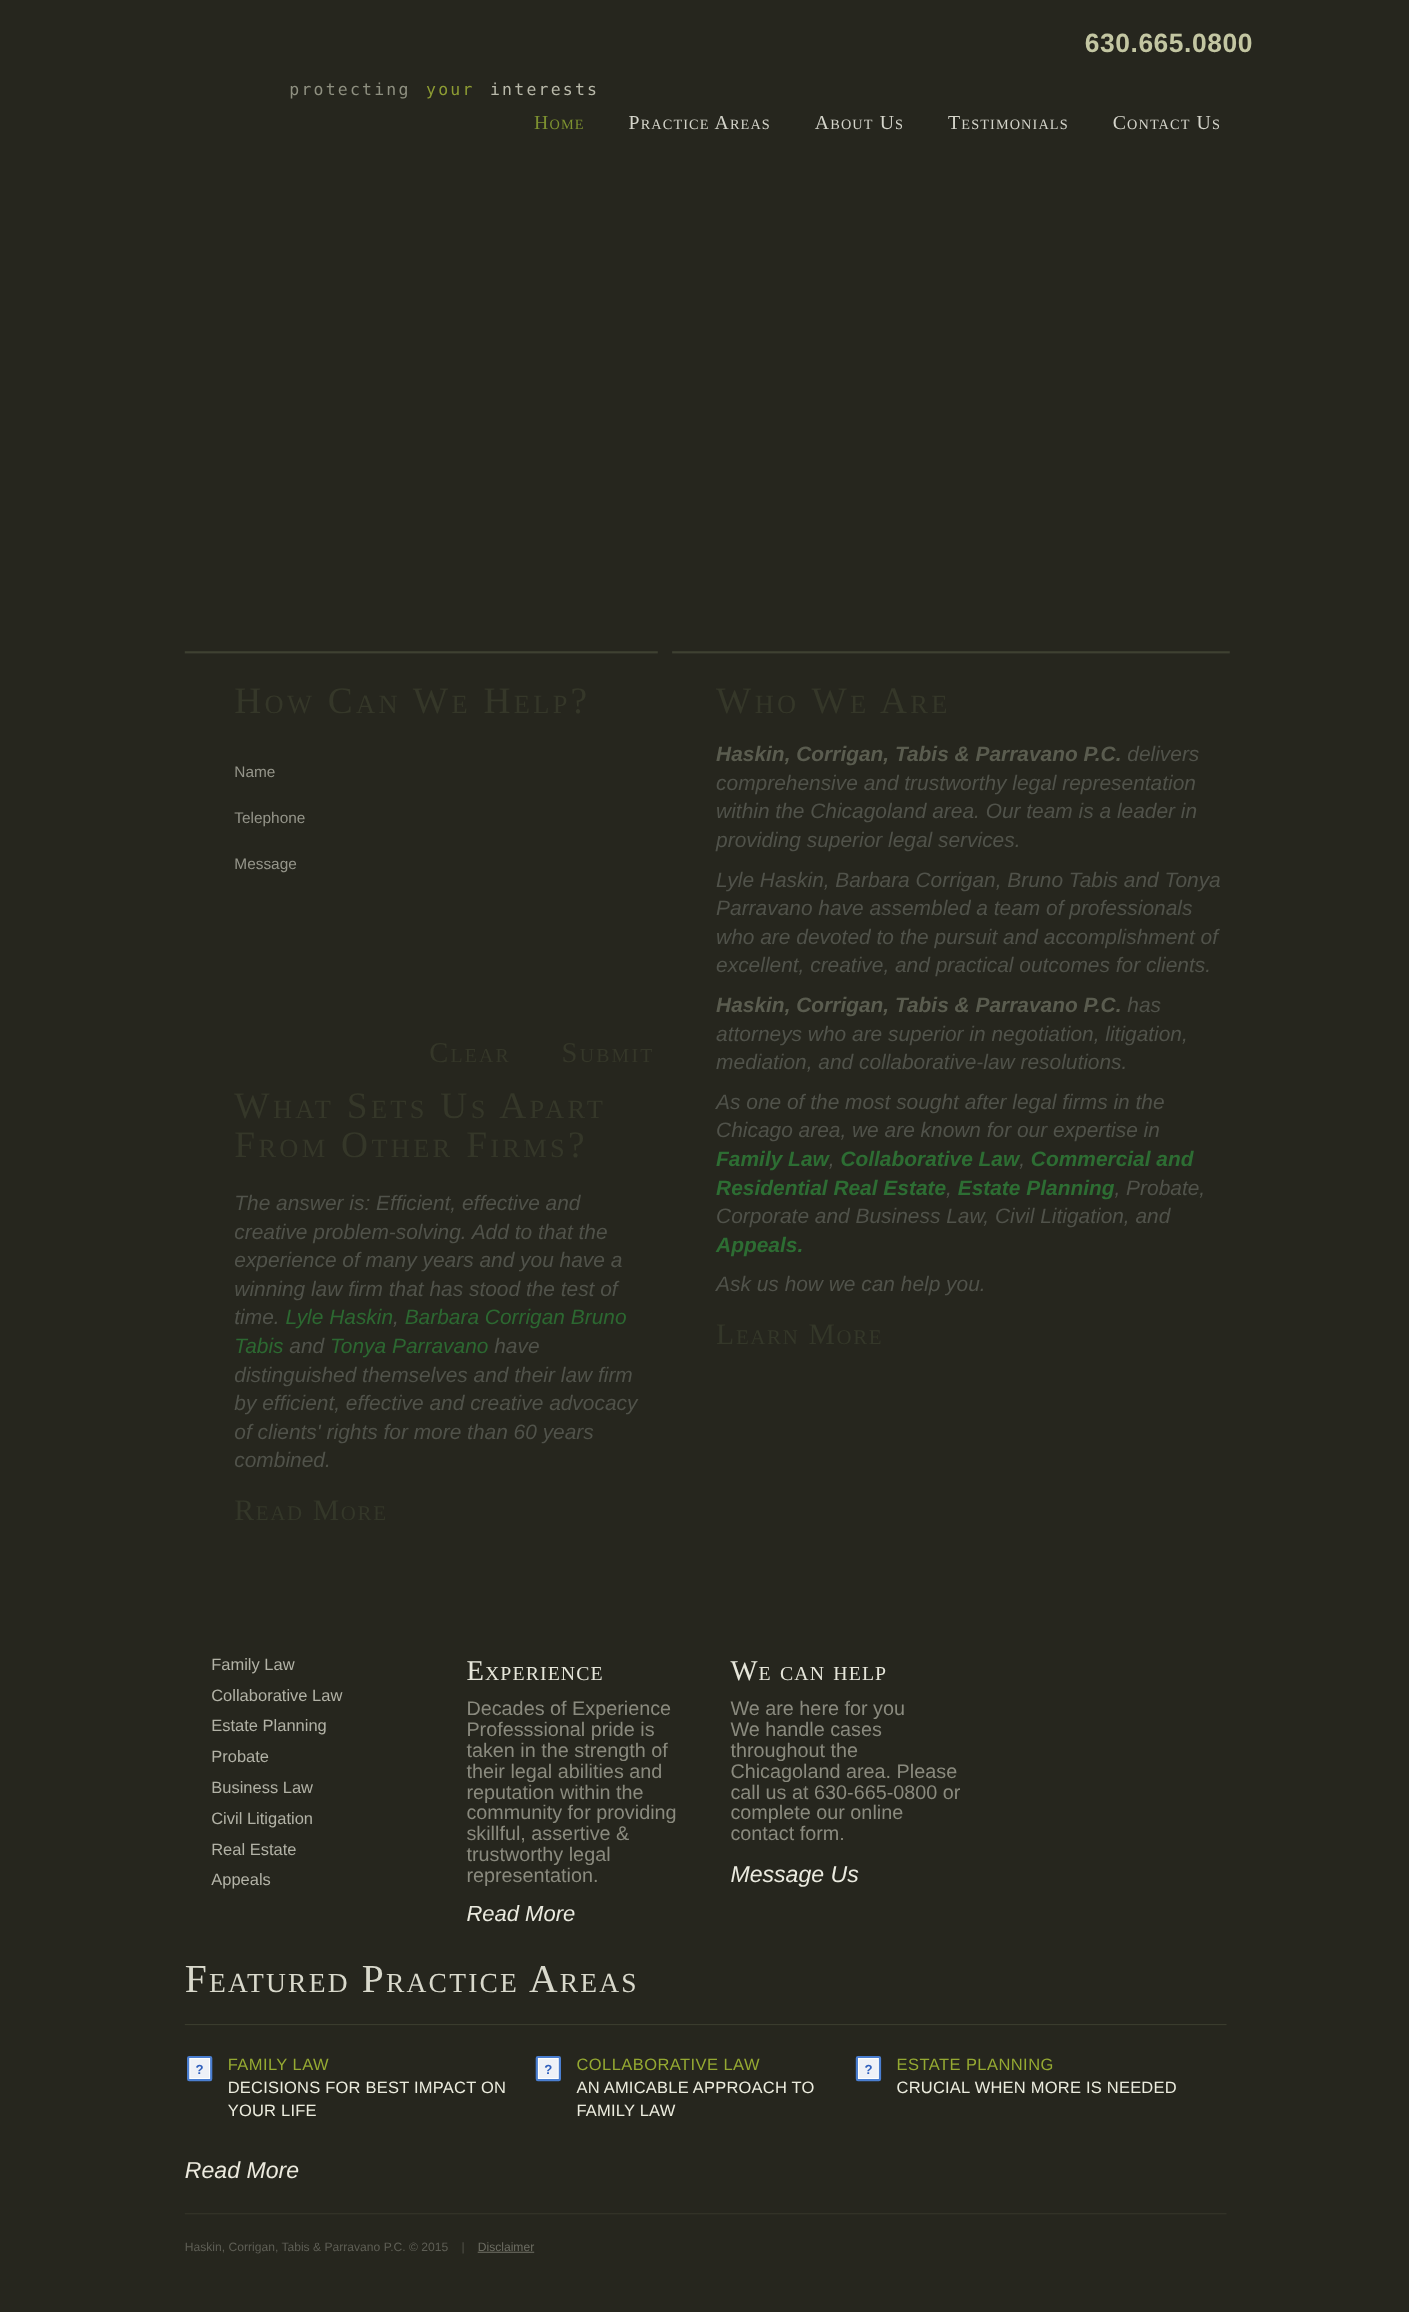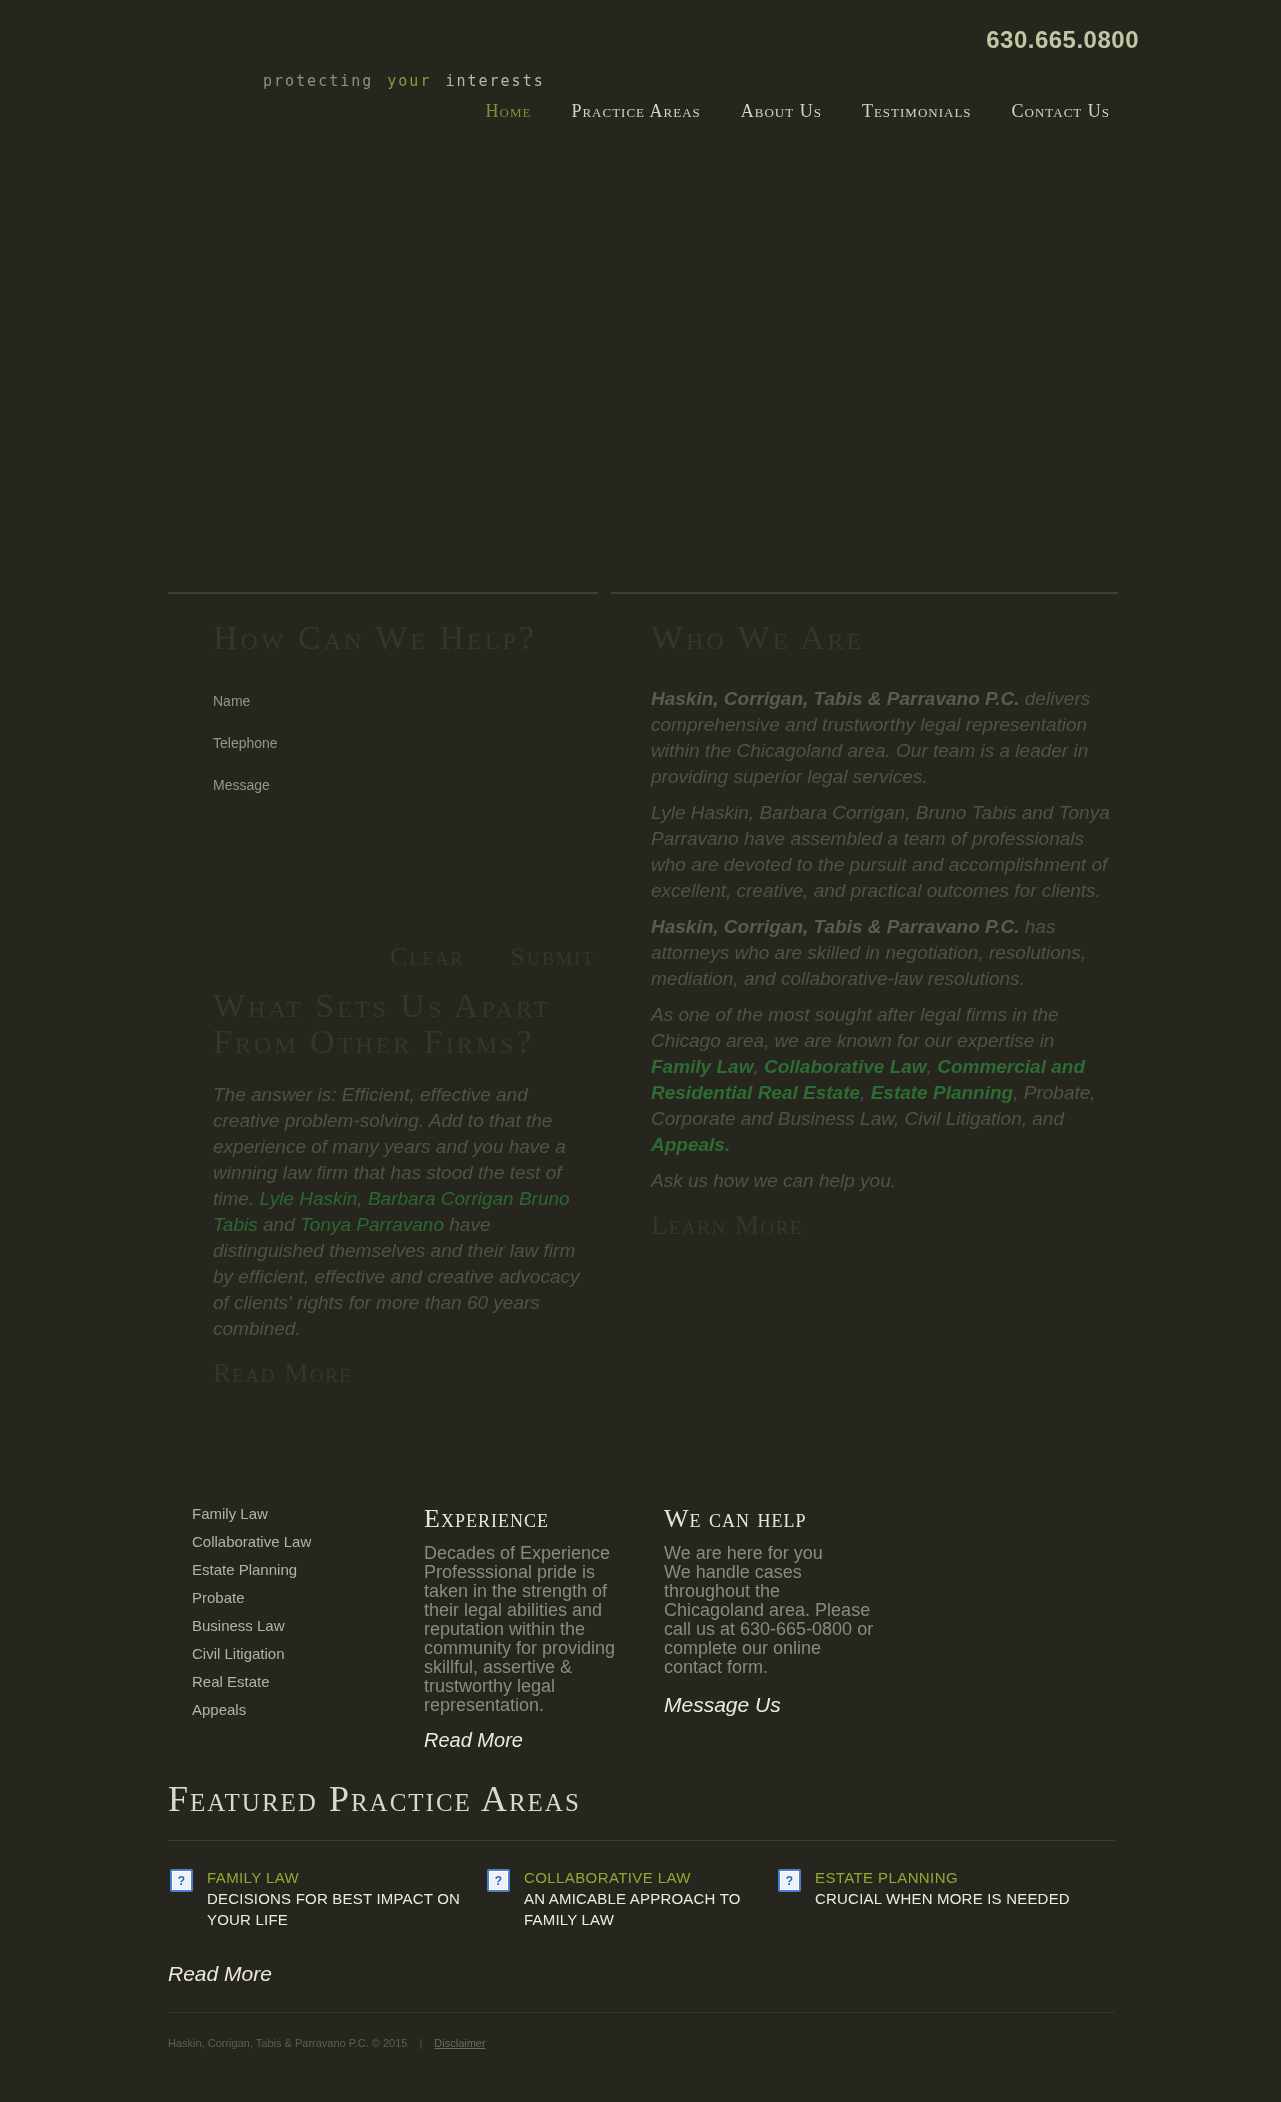--- a/index.html
+++ b/index.html
@@ -59,21 +59,21 @@
     background:none; border:none; cursor:pointer;
     font-family:"Liberation Serif", serif; font-variant:small-caps;
     font-size:26px; letter-spacing:2px; color:#353729;
   }
   
   .para {
     font-style:italic; font-size:19px; line-height:26px; color:#50524a;
   }
   .col-left .para { margin:22px 0 0 45px; width:382px; }
   .col-right .para { margin:10px 0 0 40px; width:466px; }
-  .col-right .para.first { margin-top:30px; }
+  .col-right .para.first { margin-top:18px; }
   .para .b { font-weight:bold; color:#5a5c4f; }
   .para .g  { color:#2c6831; cursor:pointer; }
   .para .gb { color:#2d6d33; font-weight:bold; cursor:pointer; }
   .dark-link {
     display:inline-block; cursor:pointer;
     font-family:"Liberation Serif", serif; font-variant:small-caps;
     font-size:27px; letter-spacing:1.5px; color:#343729;
   }
   .col-left .dark-link { margin:16px 0 0 45px; }
   .col-right .dark-link { margin:16px 0 0 40px; }
@@ -182,21 +182,21 @@
       <p class="para"><span>The answer is: Efficient, effective and creative problem-solving. Add to that the experience of many years and you have a winning law firm that has stood the test of time. </span><span class="g">Lyle Haskin</span><span>, </span><span class="g">Barbara Corrigan Bruno Tabis</span><span> and </span><span class="g">Tonya Parravano</span><span> have distinguished themselves and their law firm by efficient, effective and creative advocacy of clients' rights for more than 60 years combined.</span></p>
       <span class="dark-link">Read More</span>
     </div>
 
     <div class="col-right">
       <div class="rule"></div>
       <h2 class="section">Who We Are</h2>
 
       <p class="para first"><span class="b">Haskin, Corrigan, Tabis &amp; Parravano P.C.</span><span> delivers comprehensive and trustworthy legal representation within the Chicagoland area. Our team is a leader in providing superior legal services.</span></p>
       <p class="para"><span>Lyle Haskin, Barbara Corrigan, Bruno Tabis and Tonya Parravano have assembled a team of professionals who are devoted to the pursuit and accomplishment of excellent, creative, and practical outcomes for clients.</span></p>
-      <p class="para"><span class="b">Haskin, Corrigan, Tabis &amp; Parravano P.C.</span><span> has attorneys who are skilled in negotiation, resolutions, mediation, and collaborative-law resolutions.</span></p>
+      <p class="para"><span class="b">Haskin, Corrigan, Tabis &amp; Parravano P.C.</span><span> has attorneys who are superior in negotiation, litigation, mediation, and collaborative-law resolutions.</span></p>
       <p class="para"><span>As one of the most sought after legal firms in the Chicago area, we are known for our expertise in </span><span class="gb">Family Law</span><span>, </span><span class="gb">Collaborative Law</span><span>, </span><span class="gb">Commercial and Residential Real Estate</span><span>, </span><span class="gb">Estate Planning</span><span>, Probate, Corporate and Business Law, Civil Litigation, and </span><span class="gb">Appeals.</span></p>
       <p class="para"><span>Ask us how we can help you.</span></p>
       <span class="dark-link">Learn More</span>
     </div>
   </div>
 
   <div class="footer">
 
     <div class="fcol1">
       <ul>

